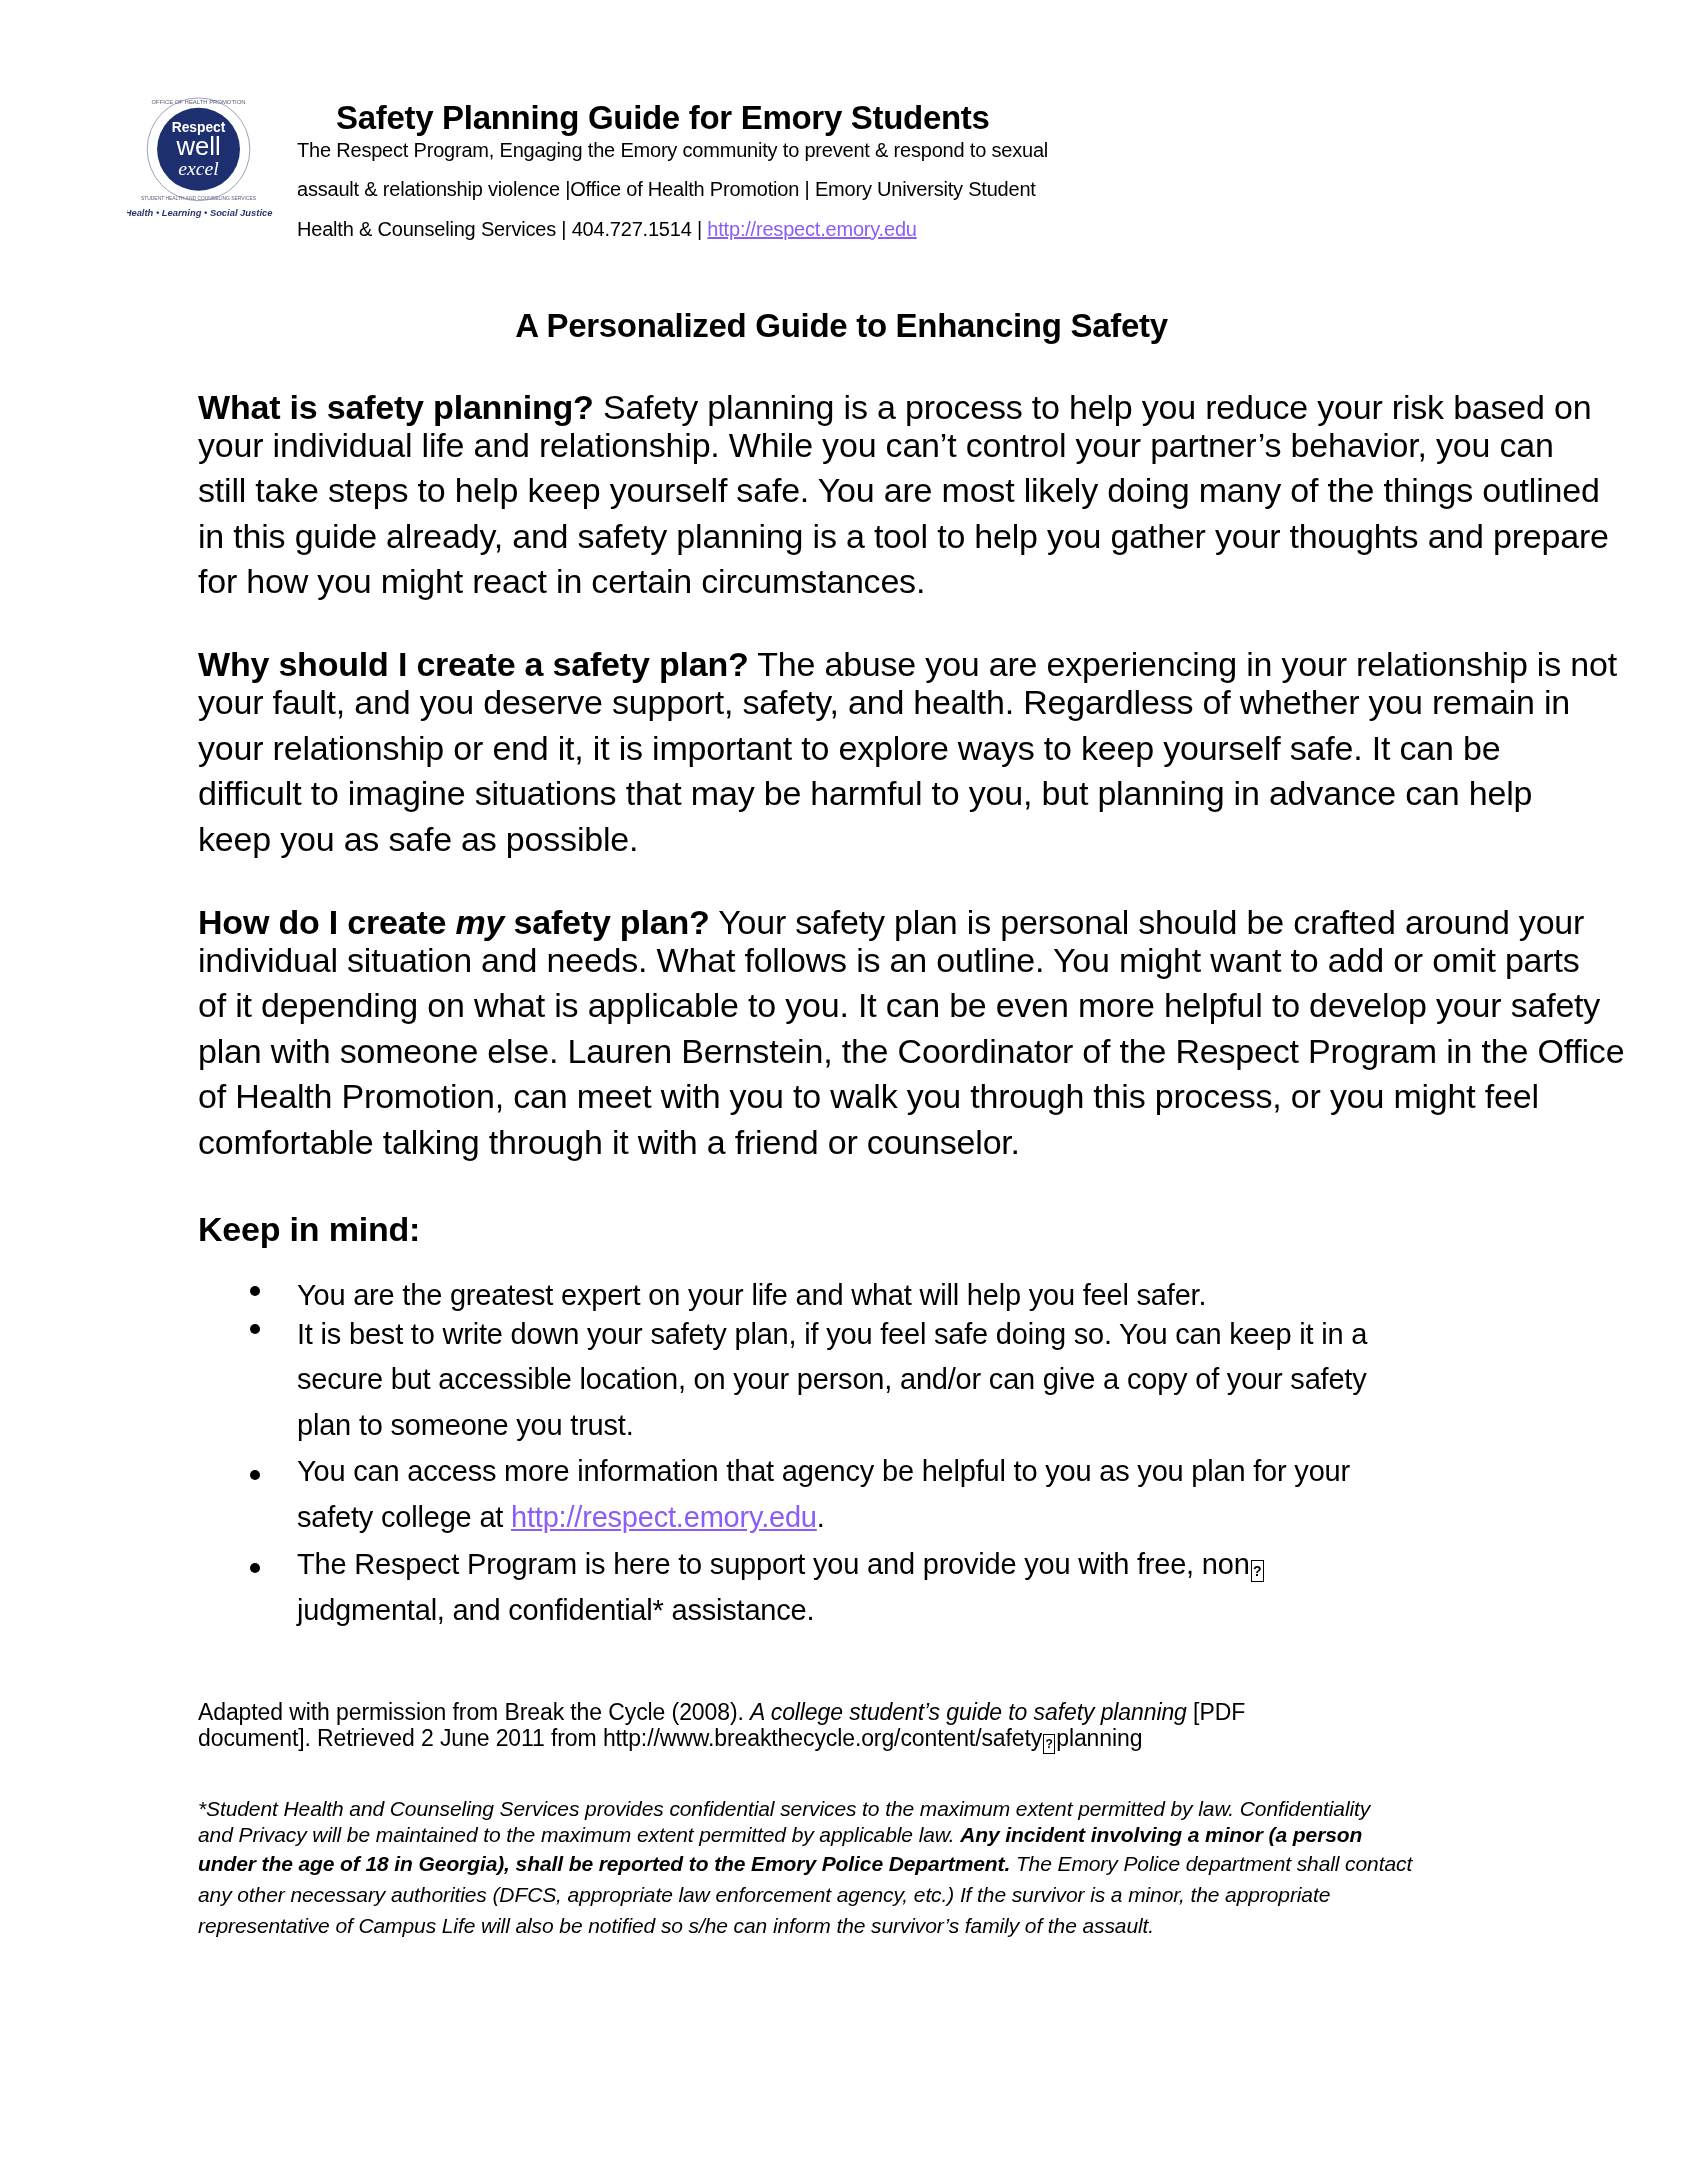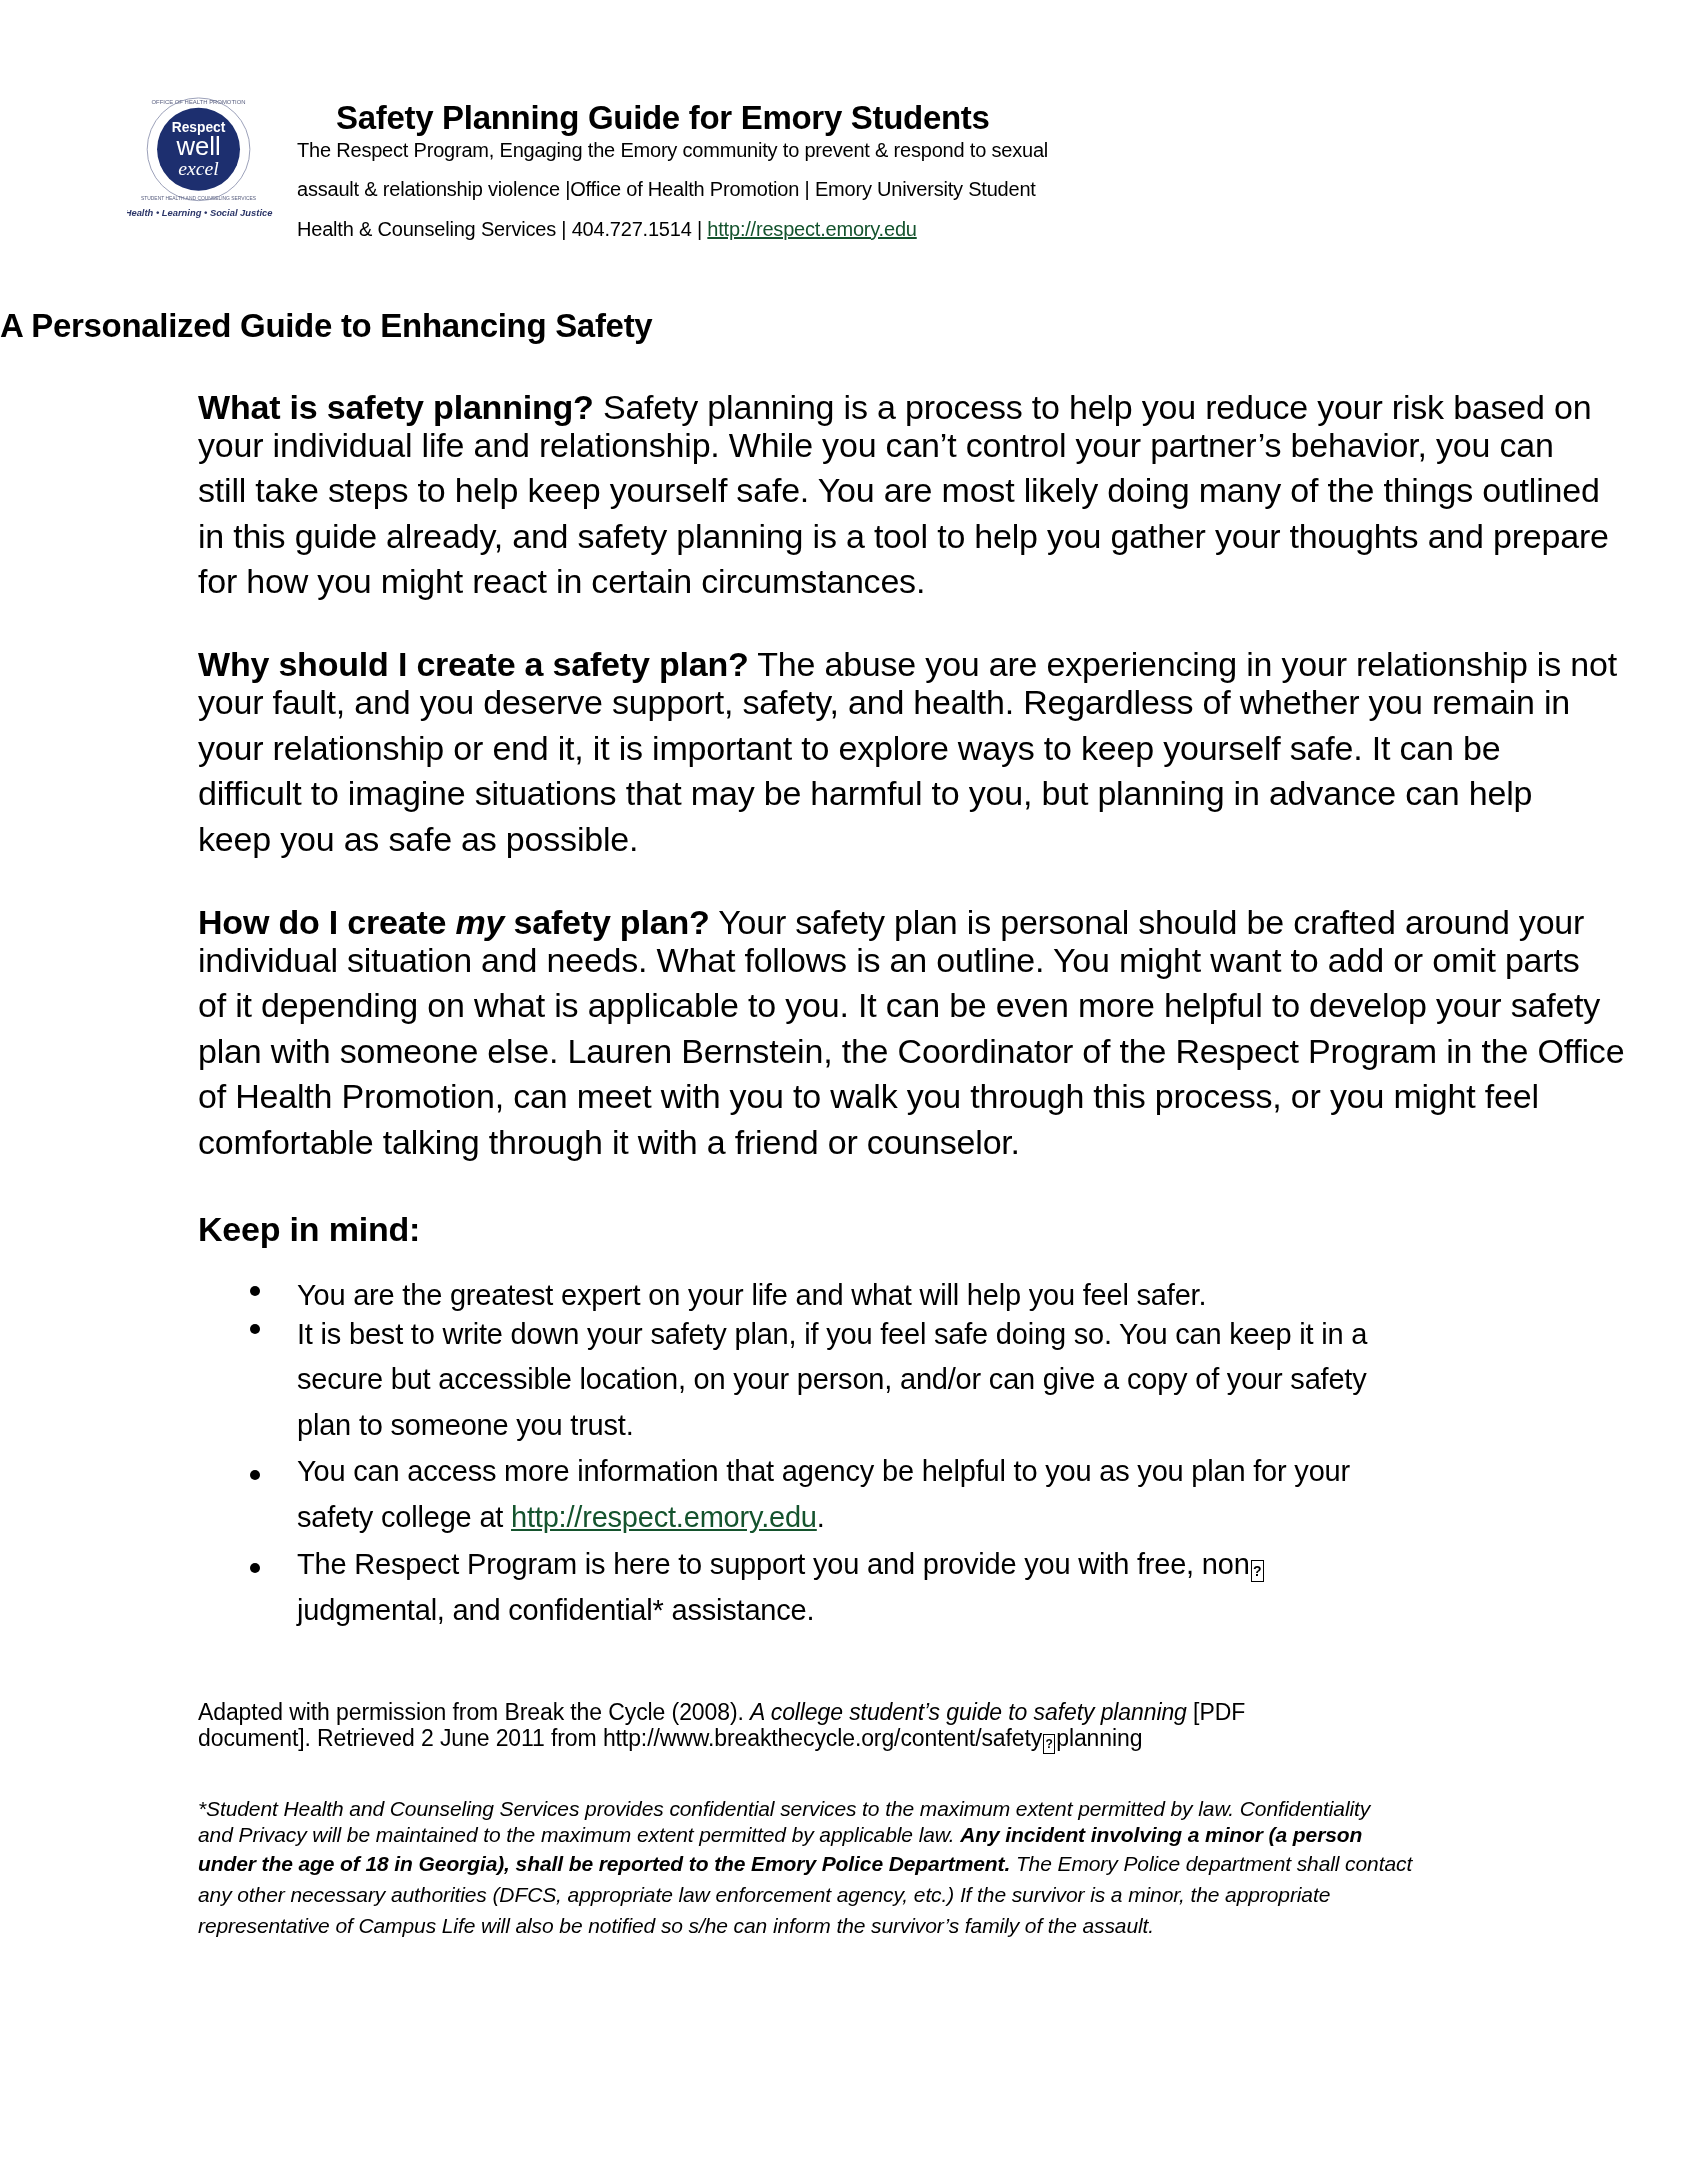--- a/index.html
+++ b/index.html
@@ -1,23 +1,23 @@
 <!DOCTYPE html>
 <html><head>
 <meta charset="utf-8">
 <style>
   html, body { margin:0; padding:0; background:#ffffff; }
   body { width:1683px; height:2178px; position:relative; overflow:hidden;
          font-family:"Liberation Sans", "DejaVu Sans", sans-serif; color:#000; }
   .abs { position:absolute; white-space:nowrap; }
-  .link { color:#14532d; text-decoration:underline; }
+  .link { color:#8b5cf6; text-decoration:underline; }
   .logo { position:absolute; left:99px; top:94px; width:149px; height:158px;margin-left:28px; }
   .hdr-title { left:297px; top:99px; font-size:33px; font-weight:bold; letter-spacing:-0.3px;margin-left:39px; }
   .hdr-line { left:297px; font-size:20px; letter-spacing:-0.2px; }
-  .main-heading { left:0; width:1683px; top:307px; font-size:33px; font-weight:bold; letter-spacing:-0.3px; }
+  .main-heading { left:0; width:1683px; top:307px; text-align:center; font-size:33px; font-weight:bold; letter-spacing:-0.3px; }
   .p { left:198px; font-size:34px; letter-spacing:-0.2px; }
   .b { font-weight:bold; }
   .i { font-style:italic; }
   .bullet { position:absolute; left:250px; width:10px; height:10px; border-radius:50%; background:#000; }
   .li { left:297px; font-size:29px; letter-spacing:-0.2px; }
   .src { left:198px; font-size:23px; letter-spacing:-0.1px; }
   .fn { left:198px; font-size:21px; font-style:italic; letter-spacing:-0.1px; }
   .missing { display:inline-block; width:11px; height:20px; border:1px solid #000; font-size:14px; line-height:20px; text-align:center; font-style:normal; font-weight:bold; vertical-align:-2px; margin:0 1px; }
 </style>
 </head>

